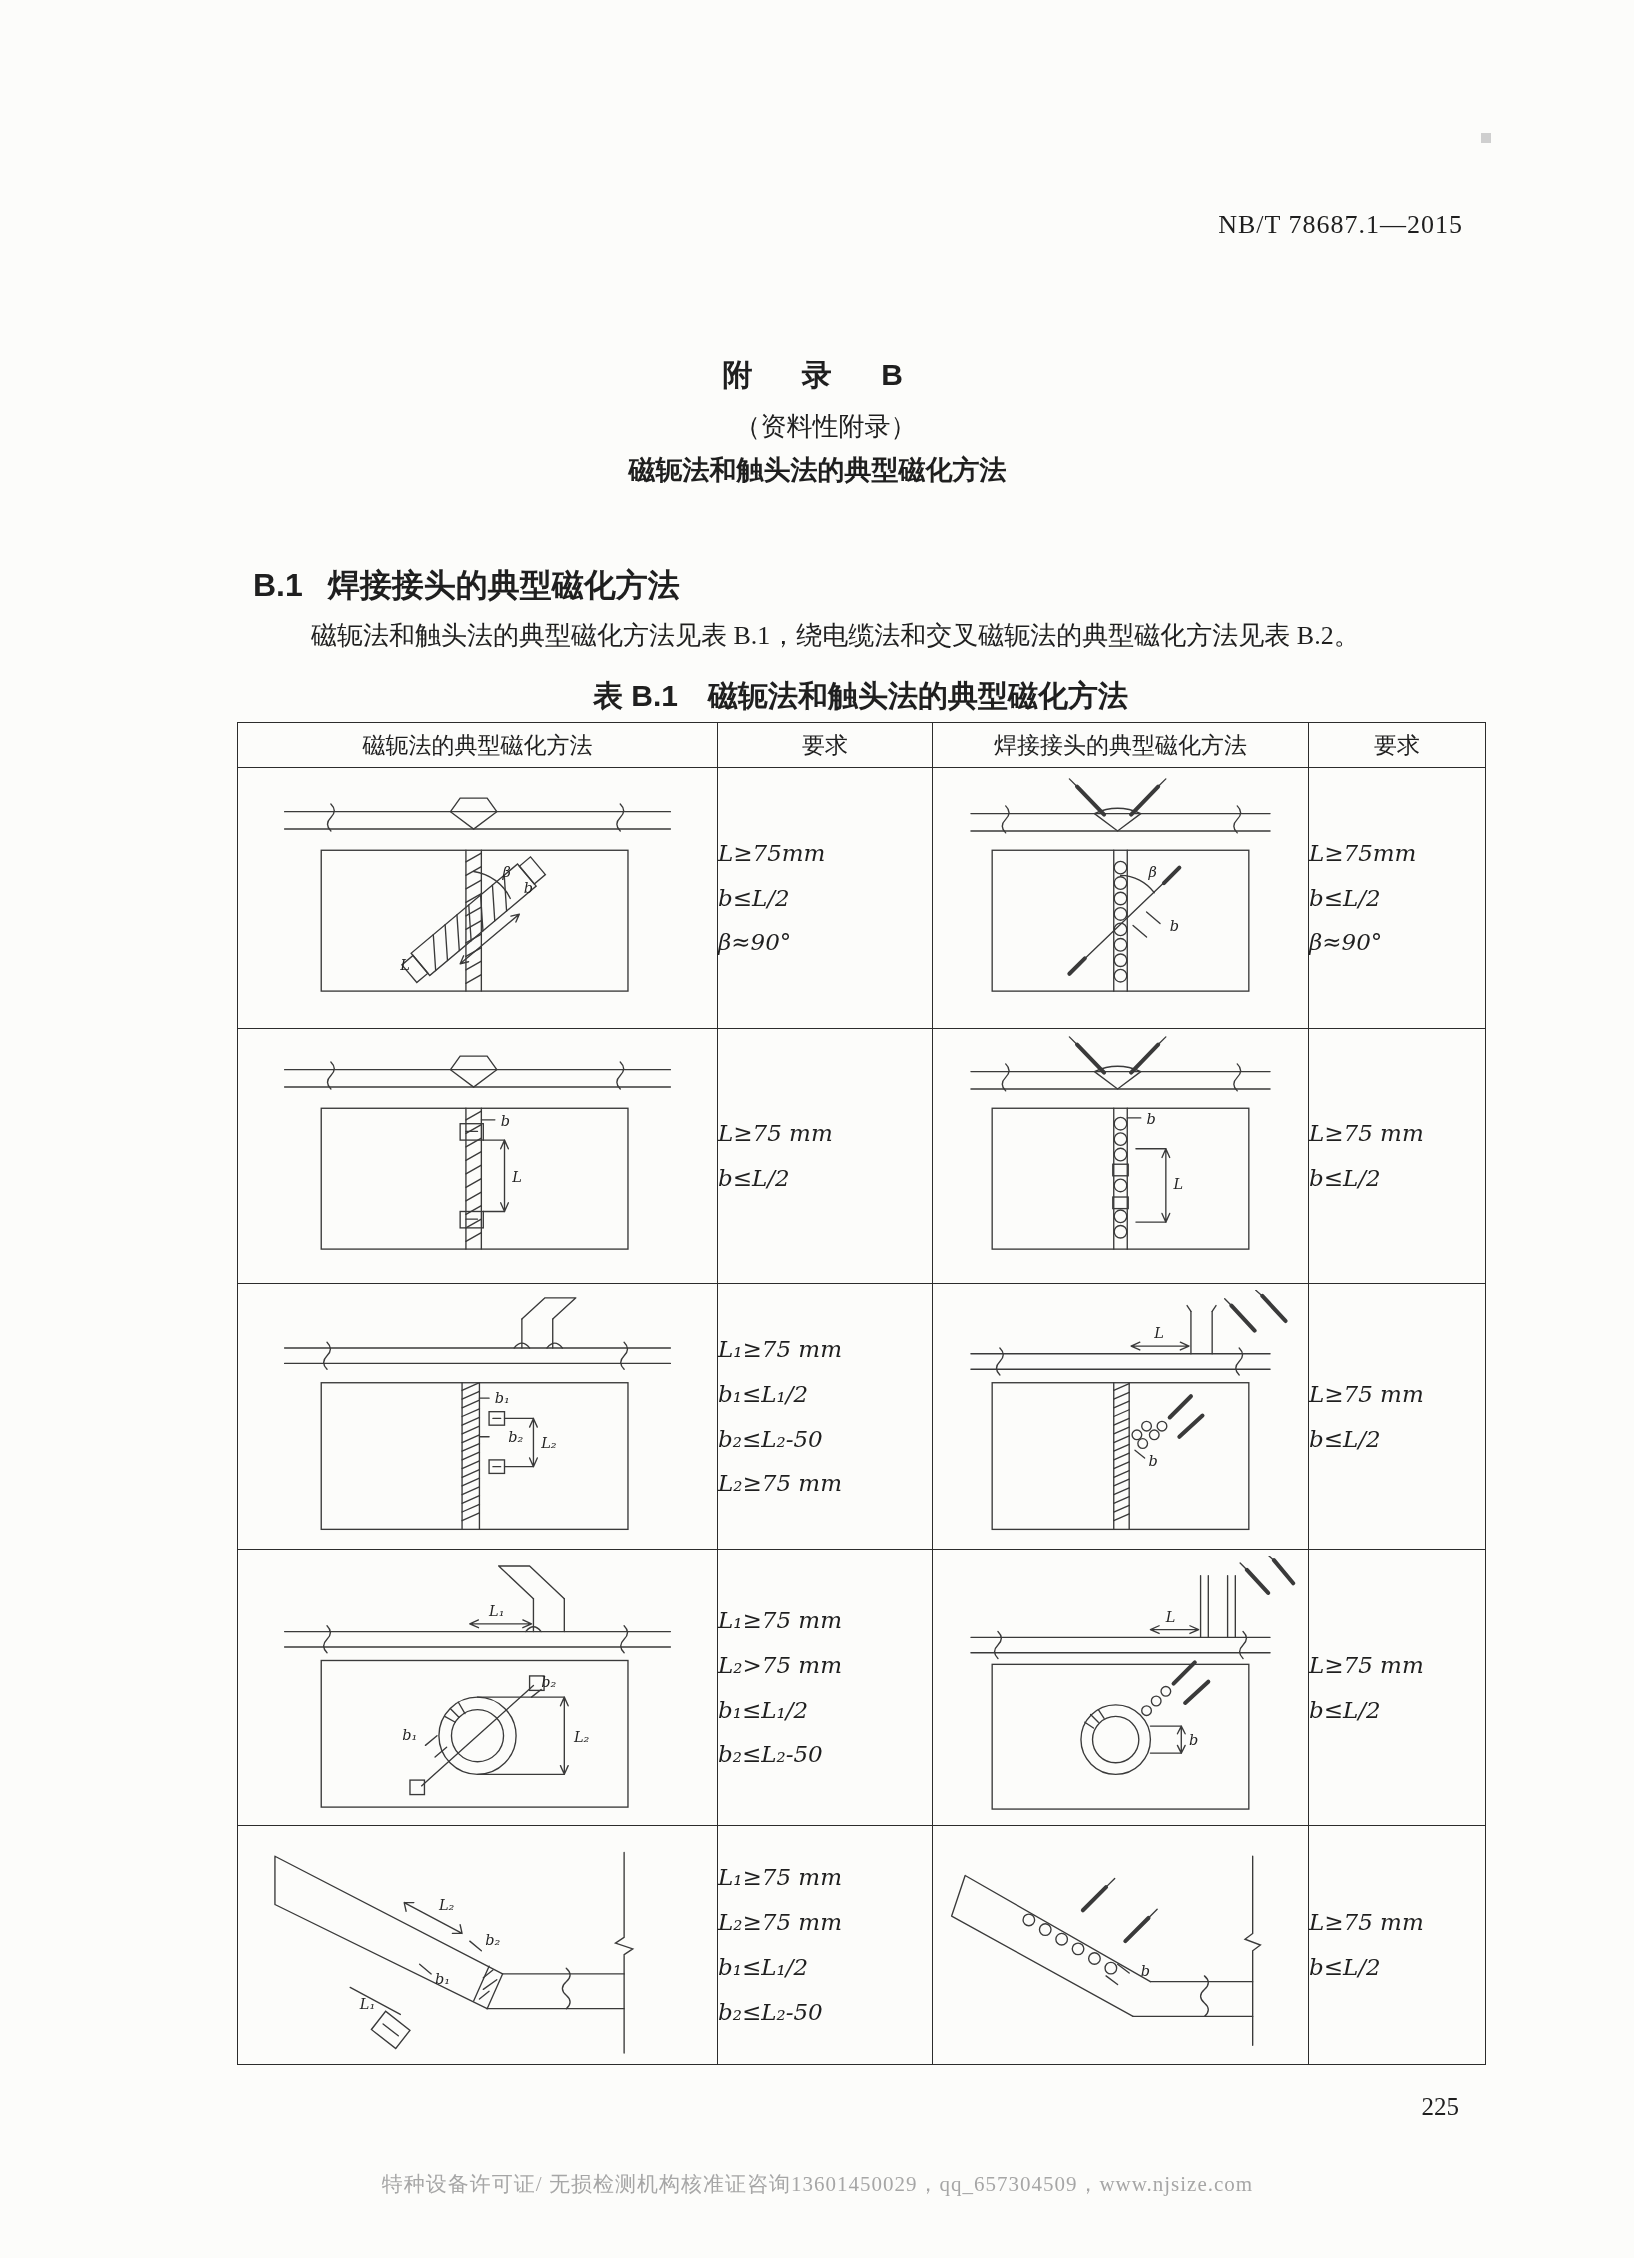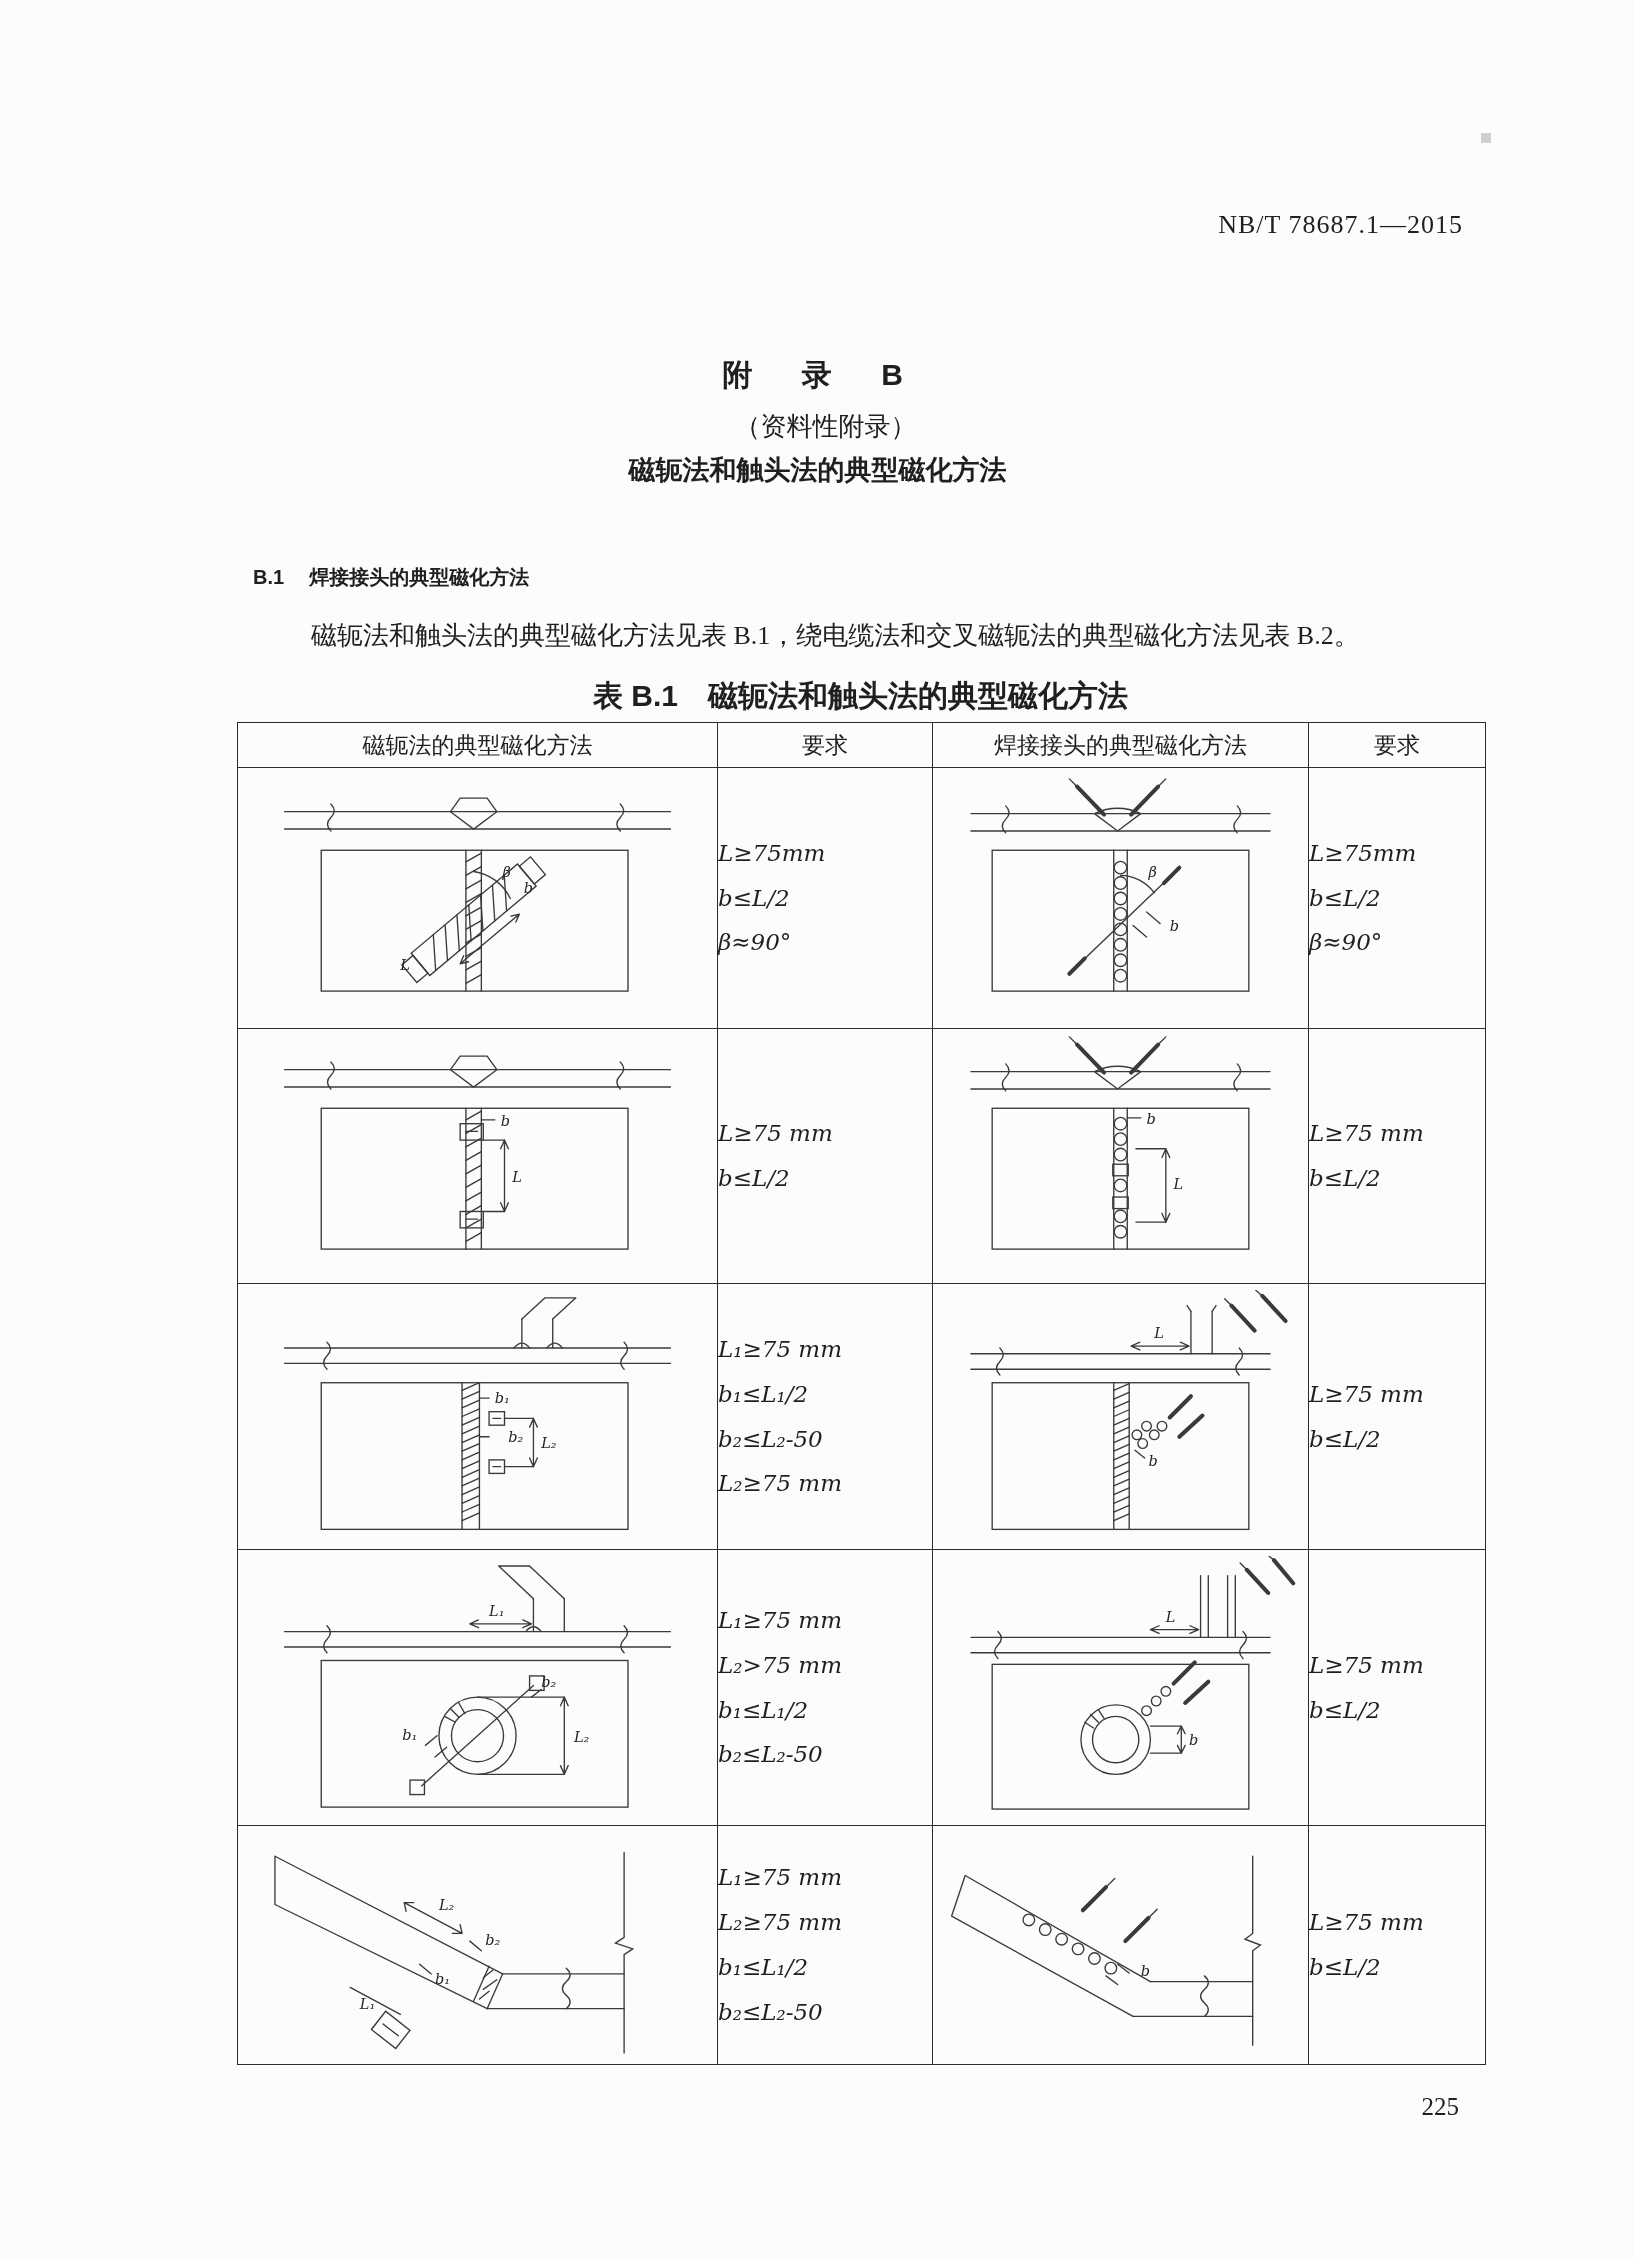--- a/index.html
+++ b/index.html
@@ -15,21 +15,21 @@
     position:absolute; top:355px; left:0; width:100%; text-align:center;
     font-size:30px; font-weight:bold; letter-spacing:9.7px;
     font-family:"Liberation Sans","DejaVu Sans",sans-serif;
   }
   .appendix-subtitle { position:absolute; top:409px; left:0; width:100%; text-align:center; font-size:26px;margin-left:8px; }
   .appendix-heading {
     position:absolute; top:452px; left:0; width:100%; text-align:center;
     font-size:27px; font-weight:bold; font-family:"Liberation Sans","DejaVu Sans",sans-serif;
   }
   .section-heading {
-    position:absolute; top:564px; left:253px; font-size:20px; font-weight:bold;
+    position:absolute; top:564px; left:253px; font-size:32px; font-weight:bold;
     font-family:"Liberation Sans","DejaVu Sans",sans-serif;
   }
   .section-heading .sec-num { margin-right:25px; }
   .para { position:absolute; top:618px; left:311px; width:1168px; font-size:26px; margin:0; }
   .table-caption {
     position:absolute; top:676px; left:237px; width:1247px; text-align:center;
     font-size:30px; font-weight:bold; font-family:"Liberation Sans","DejaVu Sans",sans-serif;
   }
   table.b1 {
     position:absolute; top:722px; left:237px; width:1247px;
@@ -439,15 +439,16 @@
         <td class="req">
           <div class="req-line">L≥75 mm</div>
           <div class="req-line">b≤L/2</div>
         </td>
       </tr>
 
     </tbody>
   </table>
 
   <div class="page-number">225</div>
+  <div class="footer-text">特种设备许可证/ 无损检测机构核准证咨询13601450029，qq_657304509，www.njsize.com</div>
 
 </div>
 
 
 </body></html>

